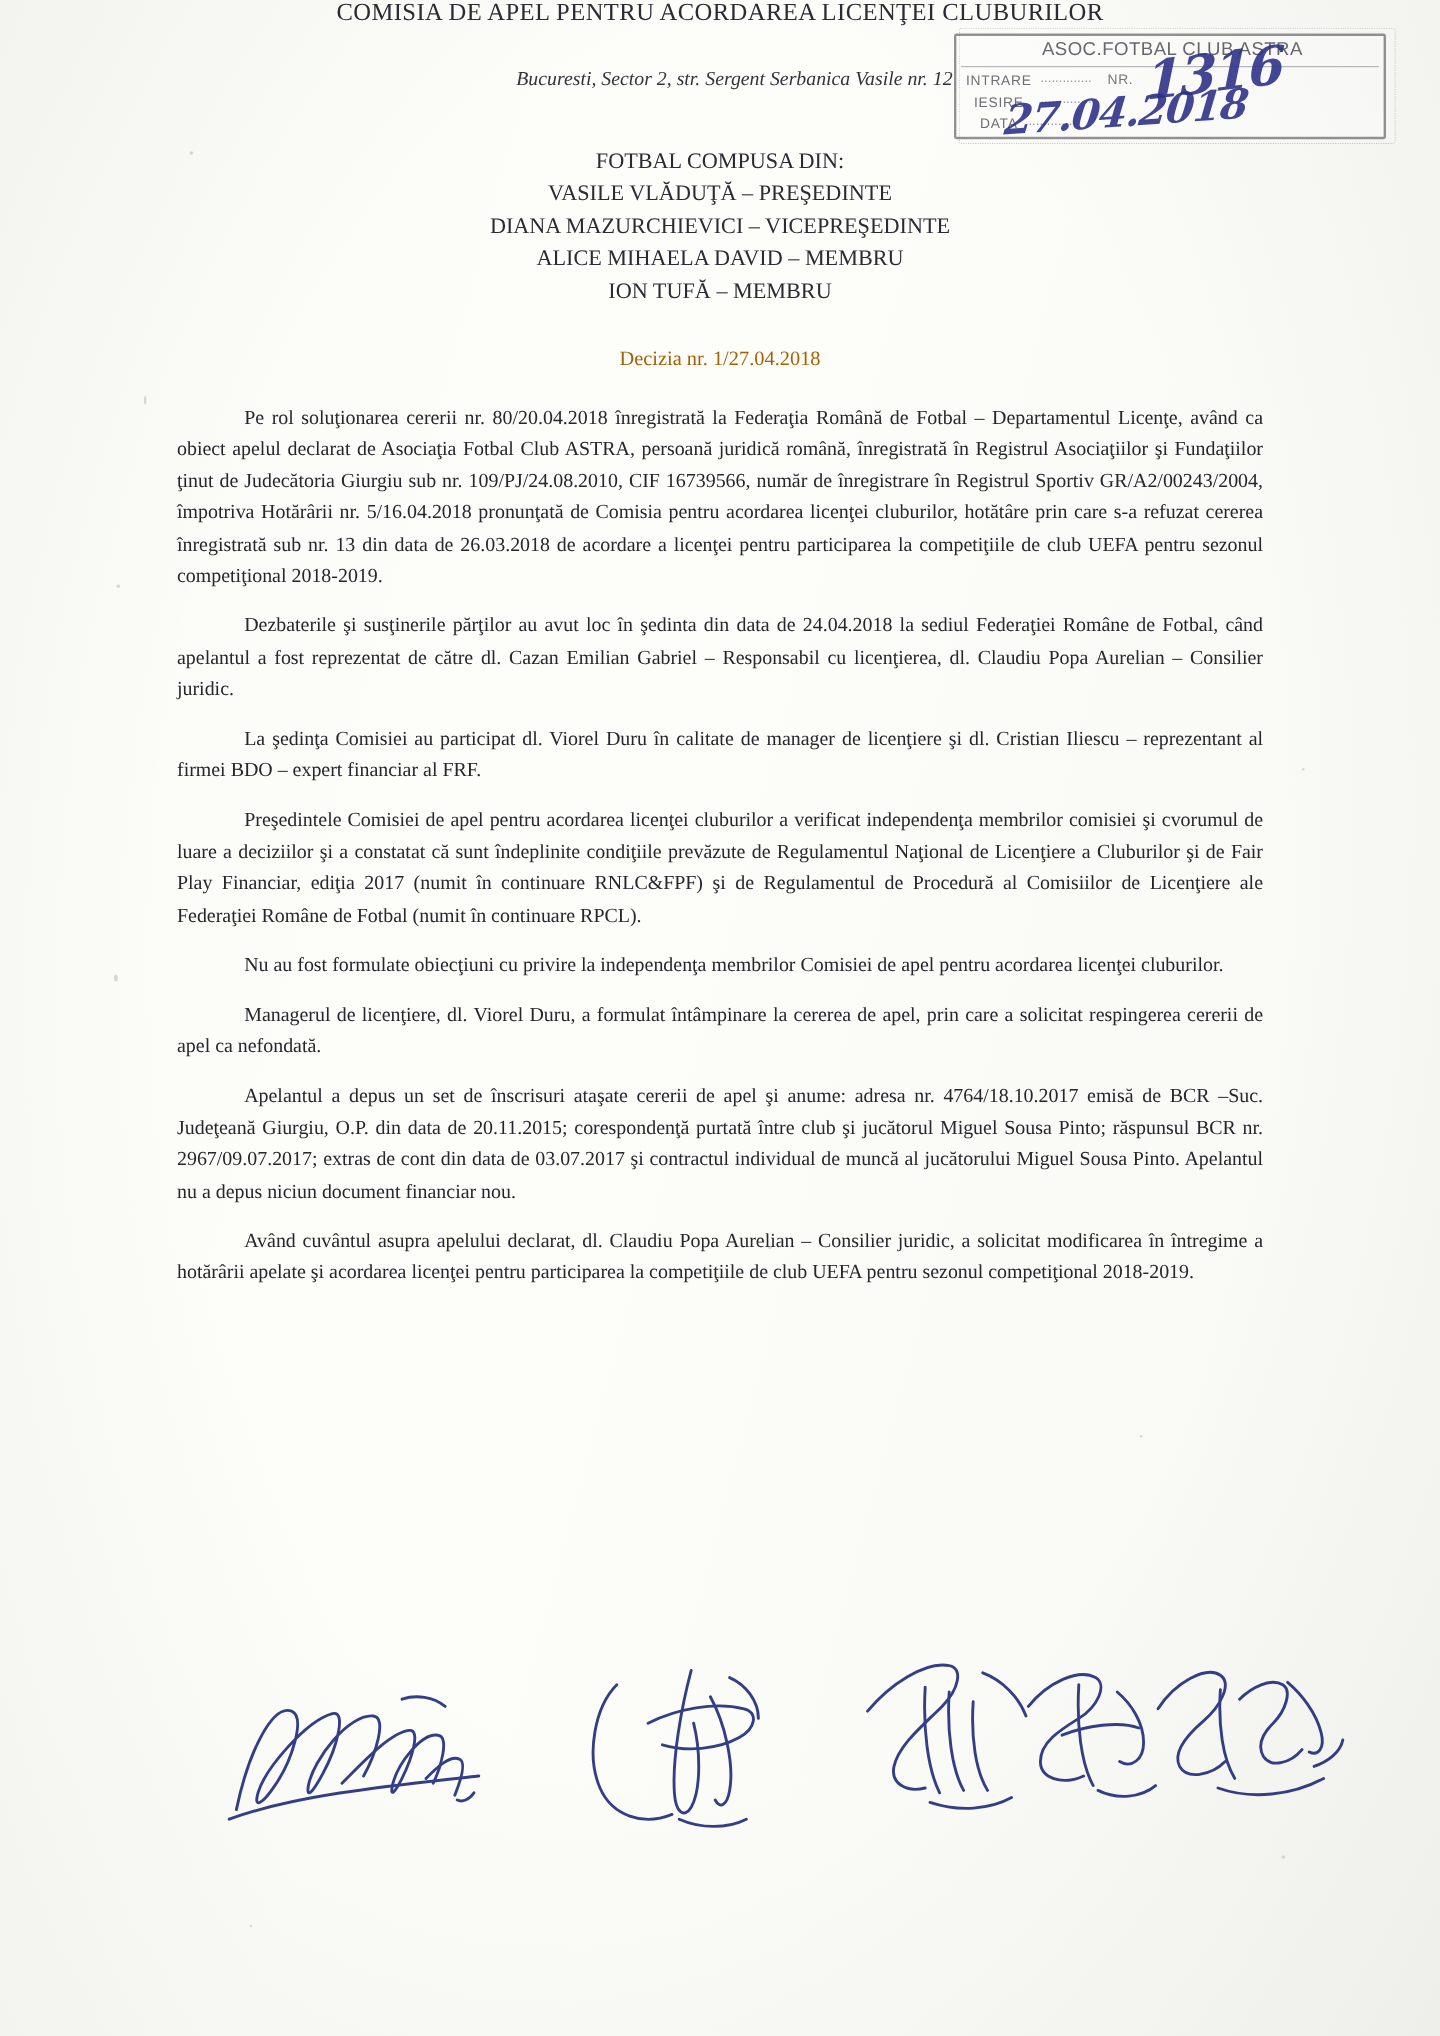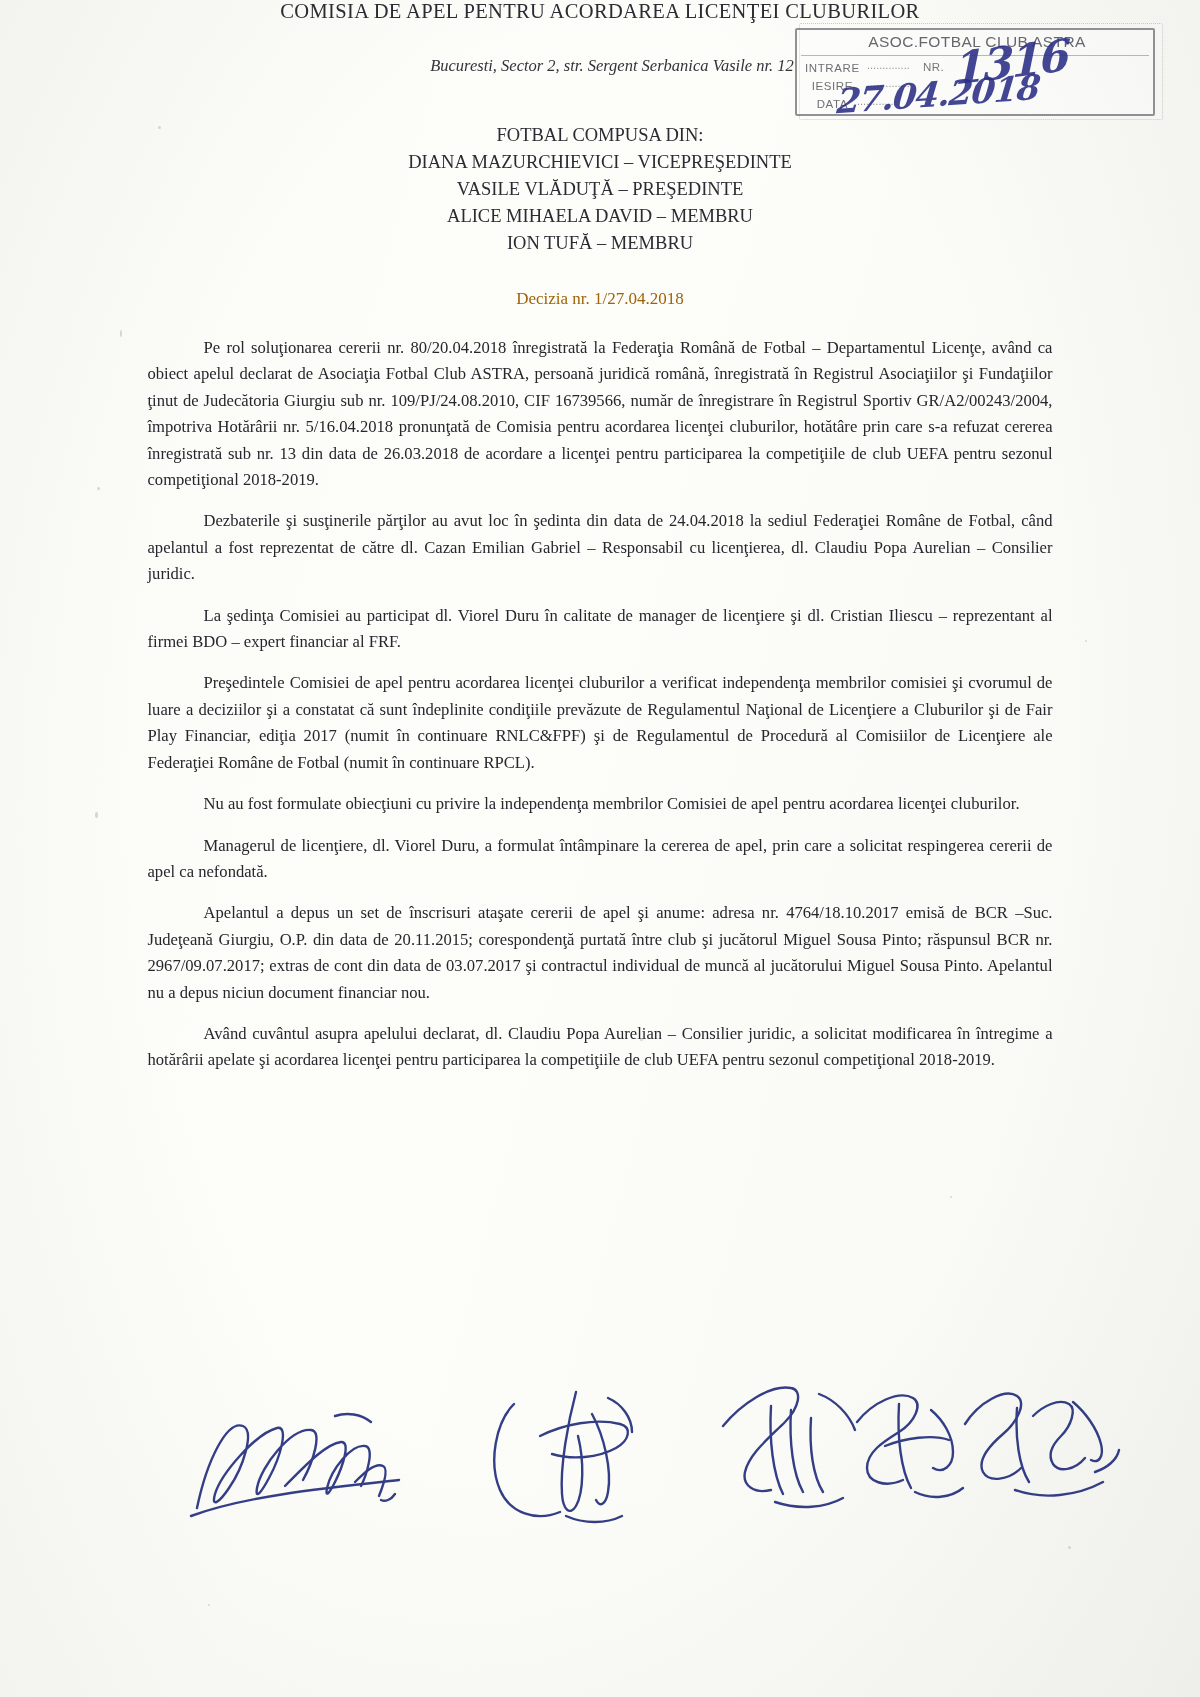--- a/index.html
+++ b/index.html
@@ -250,22 +250,22 @@
   </div>
 
   <div class="content">
 
     <h1 class="doc-title">COMISIA DE APEL PENTRU ACORDAREA LICENŢEI CLUBURILOR</h1>
 
     <div class="doc-address">Bucuresti, Sector 2, str. Sergent Serbanica Vasile nr. 12</div>
 
     <div class="commission">
       <div>FOTBAL COMPUSA DIN:</div>
+      <div>VASILE VLĂDUŢĂ – PREŞEDINTE</div>
       <div>DIANA MAZURCHIEVICI – VICEPREŞEDINTE</div>
-      <div>VASILE VLĂDUŢĂ – PREŞEDINTE</div>
       <div>ALICE MIHAELA DAVID – MEMBRU</div>
       <div>ION TUFĂ – MEMBRU</div>
     </div>
 
     <div class="decision-no">Decizia nr. 1/27.04.2018</div>
 
     <div class="body-text">
       <p>Pe rol soluţionarea cererii nr. 80/20.04.2018 înregistrată la Federaţia Română de Fotbal – Departamentul Licenţe, având ca obiect apelul declarat de Asociaţia Fotbal Club ASTRA, persoană juridică română, înregistrată în Registrul Asociaţiilor şi Fundaţiilor ţinut de Judecătoria Giurgiu sub nr. 109/PJ/24.08.2010, CIF 16739566, număr de înregistrare în Registrul Sportiv GR/A2/00243/2004, împotriva Hotărârii nr. 5/16.04.2018 pronunţată de Comisia pentru acordarea licenţei cluburilor, hotătâre prin care s-a refuzat cererea înregistrată sub nr. 13 din data de 26.03.2018 de acordare a licenţei pentru participarea la competiţiile de club UEFA pentru sezonul competiţional 2018-2019.</p>
       <p>Dezbaterile şi susţinerile părţilor au avut loc în şedinta din data de 24.04.2018 la sediul Federaţiei Române de Fotbal, când apelantul a fost reprezentat de către dl. Cazan Emilian Gabriel – Responsabil cu licenţierea, dl. Claudiu Popa Aurelian – Consilier juridic.</p>
       <p>La şedinţa Comisiei au participat dl. Viorel Duru în calitate de manager de licenţiere şi dl. Cristian Iliescu – reprezentant al firmei BDO – expert financiar al FRF.</p>

